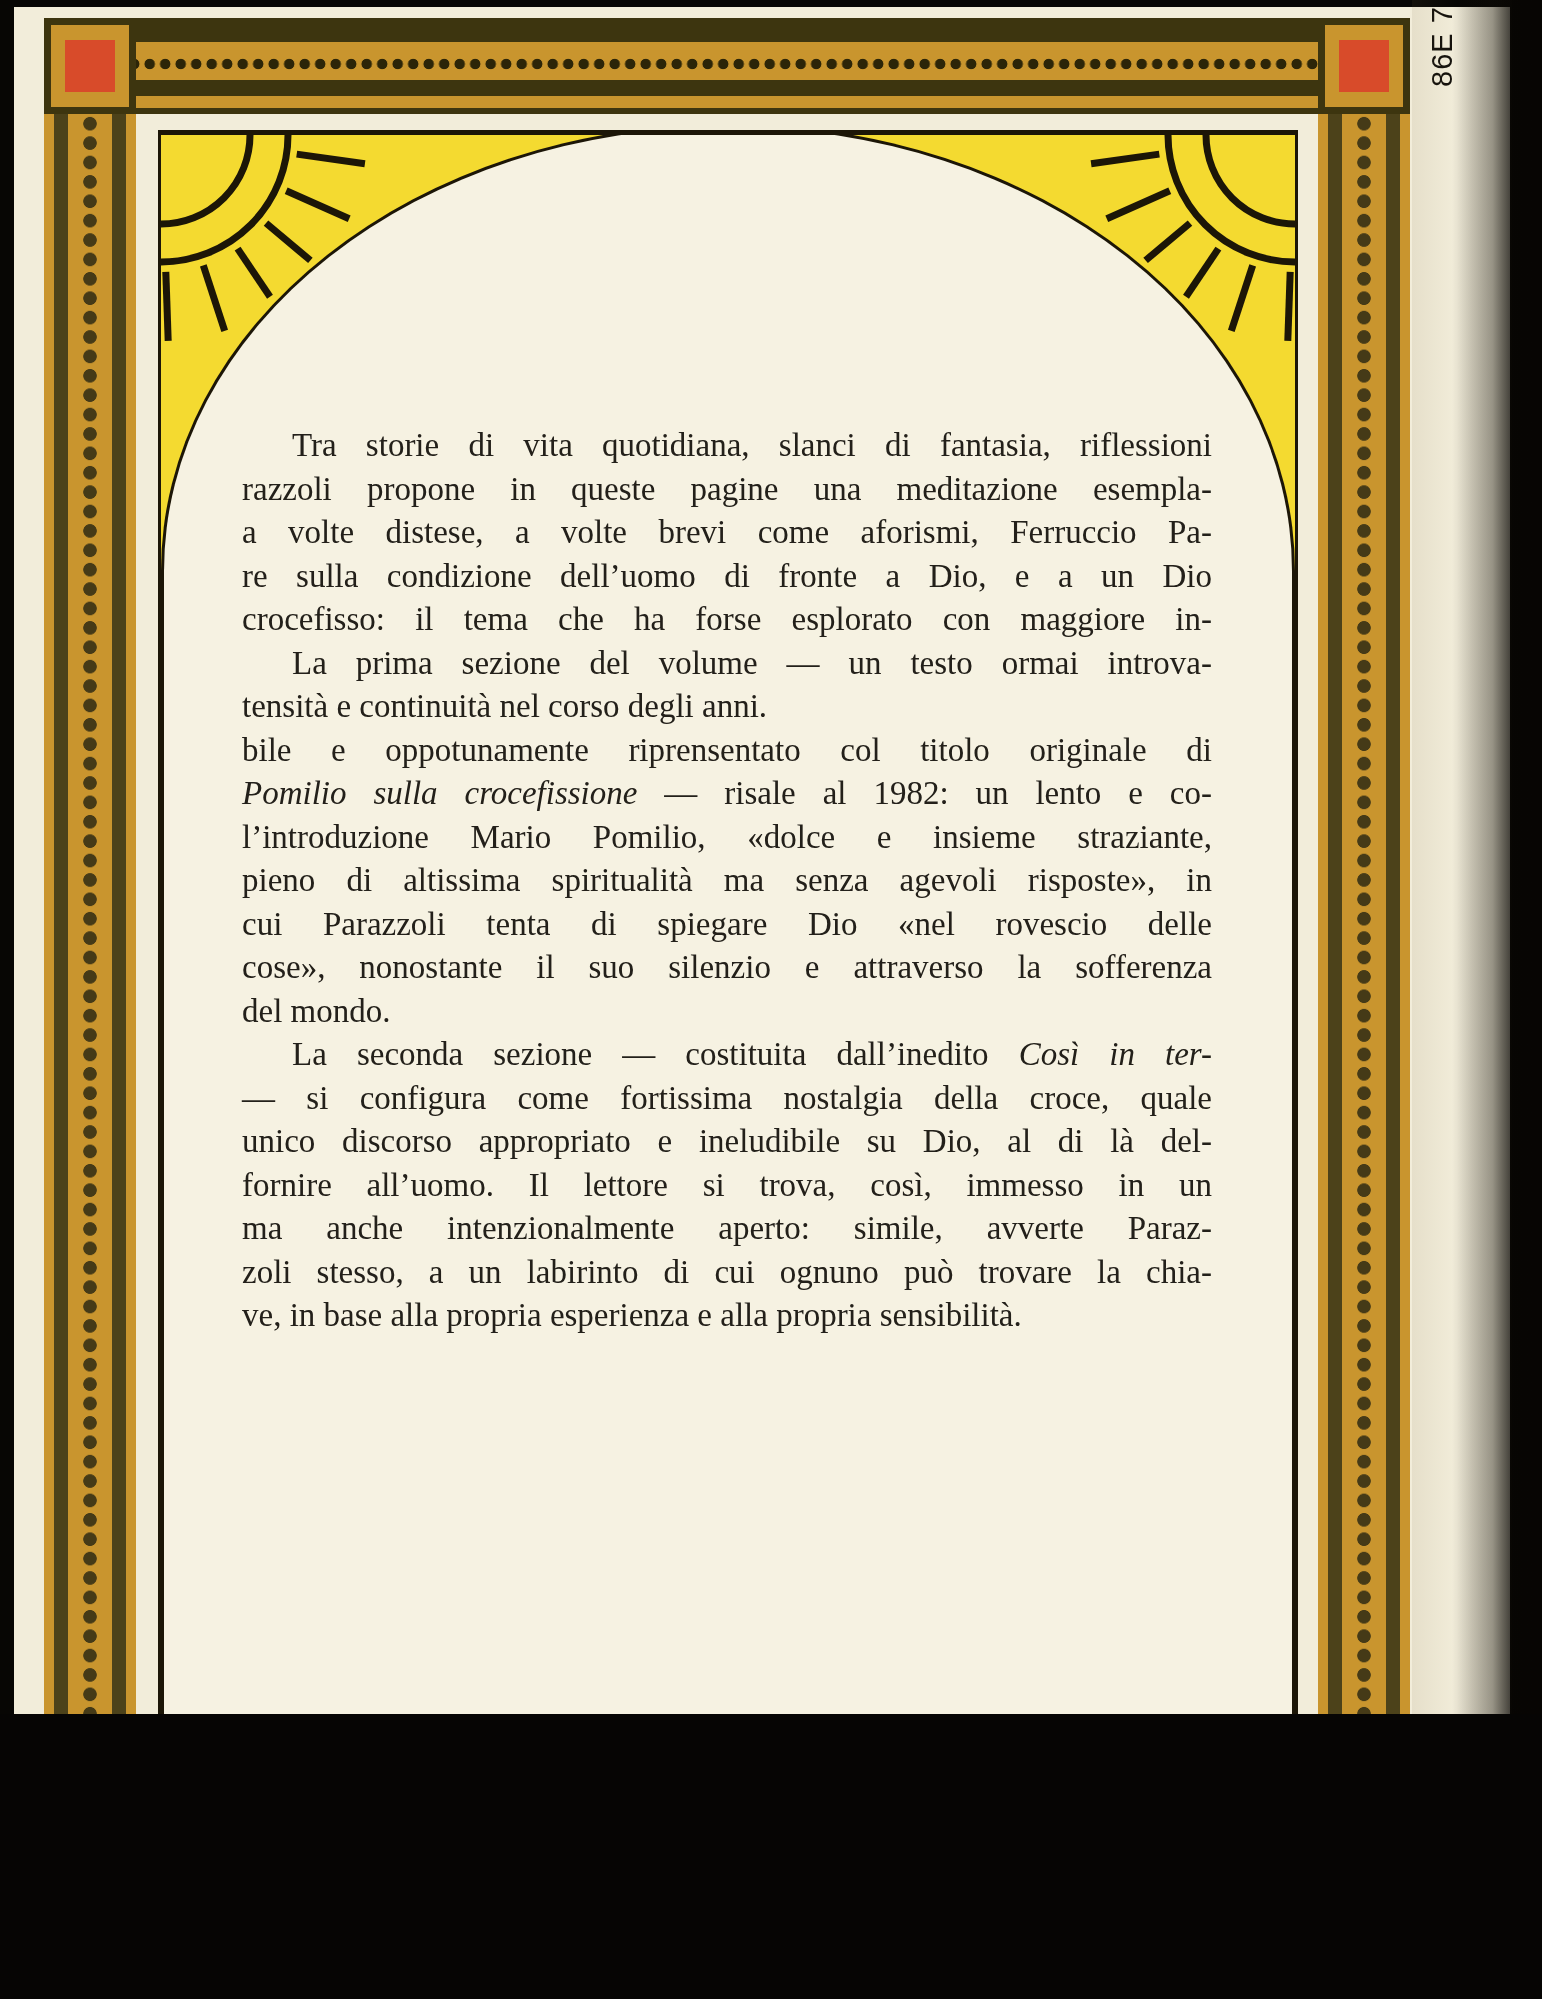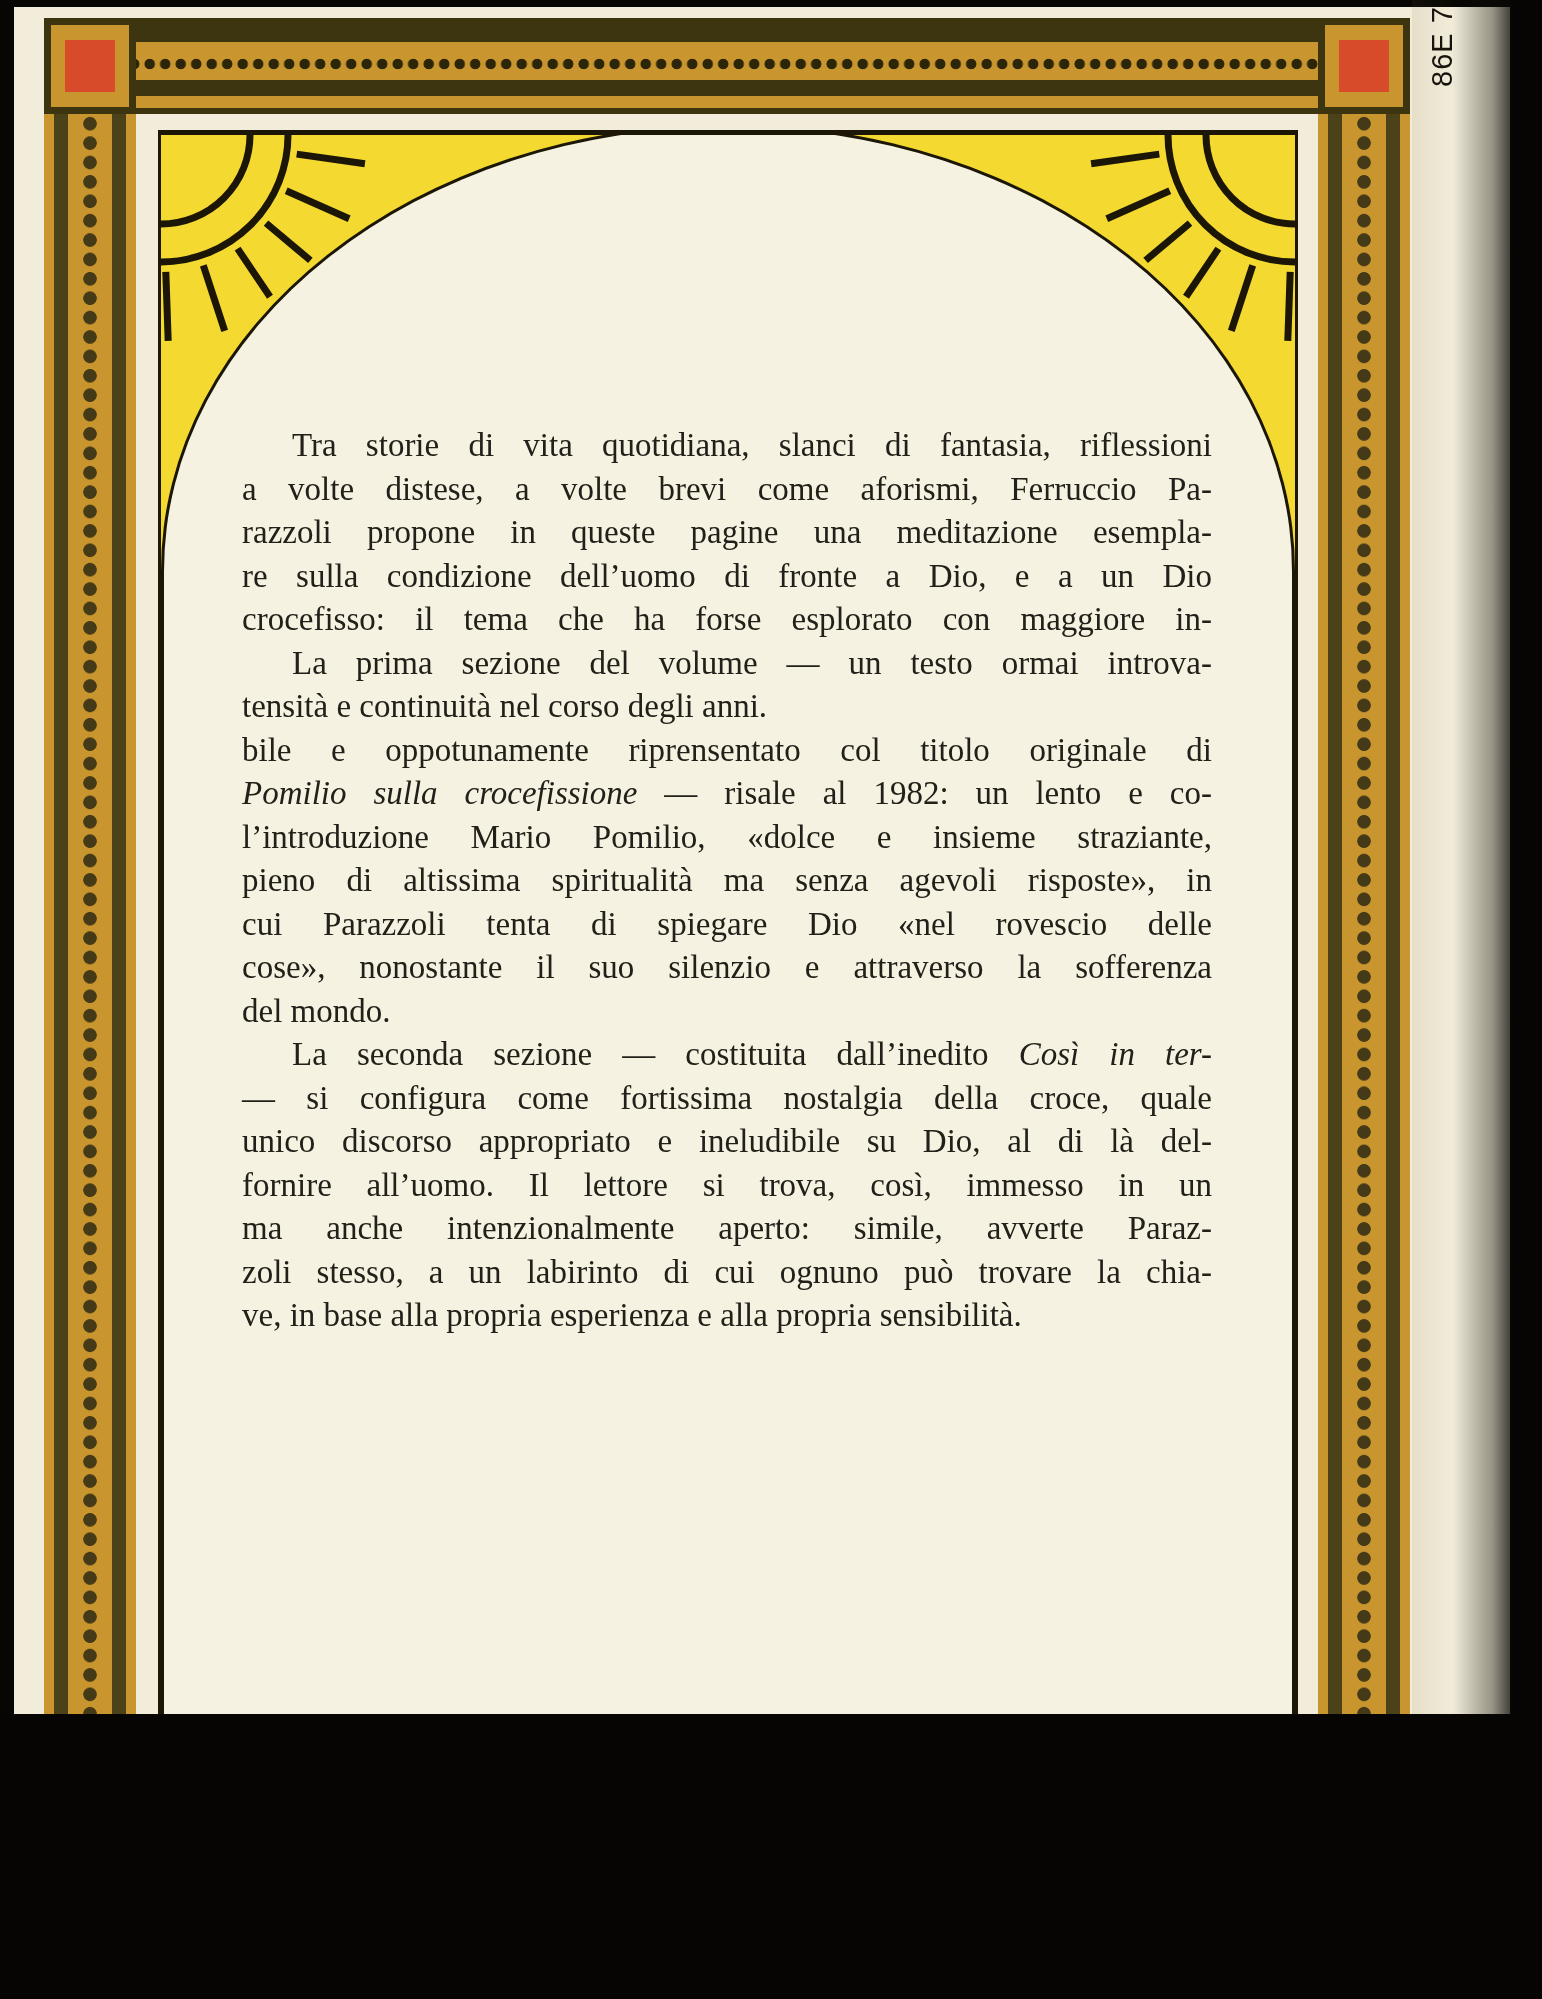--- a/index.html
+++ b/index.html
@@ -120,22 +120,22 @@
       <line x1="105.0" y1="88.1" x2="149.4" y2="125.4"></line>
       <line x1="76.6" y1="113.6" x2="109.0" y2="161.7"></line>
       <line x1="42.3" y1="130.3" x2="63.7" y2="195.9"></line>
       <line x1="4.8" y1="136.9" x2="7.2" y2="205.9"></line>
     </svg>
     <div class="arch"></div>
   </div>
 
   <div class="textblock" id="textblock">
       <div class="line para-start"><span>Tra storie di vita quotidiana, slanci di fantasia, riflessioni</span></div>
+      <div class="line"><span>razzoli propone in queste pagine una meditazione esempla-</span></div>
       <div class="line"><span>a volte distese, a volte brevi come aforismi, Ferruccio Pa-</span></div>
-      <div class="line"><span>razzoli propone in queste pagine una meditazione esempla-</span></div>
       <div class="line"><span>re sulla condizione dell’uomo di fronte a Dio, e a un Dio</span></div>
       <div class="line"><span>crocefisso: il tema che ha forse esplorato con maggiore in-</span></div>
       <div class="line para-start"><span>La prima sezione del volume — un testo ormai introva-</span></div>
       <div class="line para-end"><span>tensità e continuità nel corso degli anni.</span></div>
       <div class="line"><span>bile e oppotunamente riprensentato col titolo originale di</span></div>
       <div class="line"><span class="it">Pomilio sulla crocefissione</span><span> — risale al 1982: un lento e co-</span></div>
       <div class="line"><span>l’introduzione Mario Pomilio, «dolce e insieme straziante,</span></div>
       <div class="line"><span>pieno di altissima spiritualità ma senza agevoli risposte», in</span></div>
       <div class="line"><span>cui Parazzoli tenta di spiegare Dio «nel rovescio delle</span></div>
       <div class="line"><span>cose», nonostante il suo silenzio e attraverso la sofferenza</span></div>

